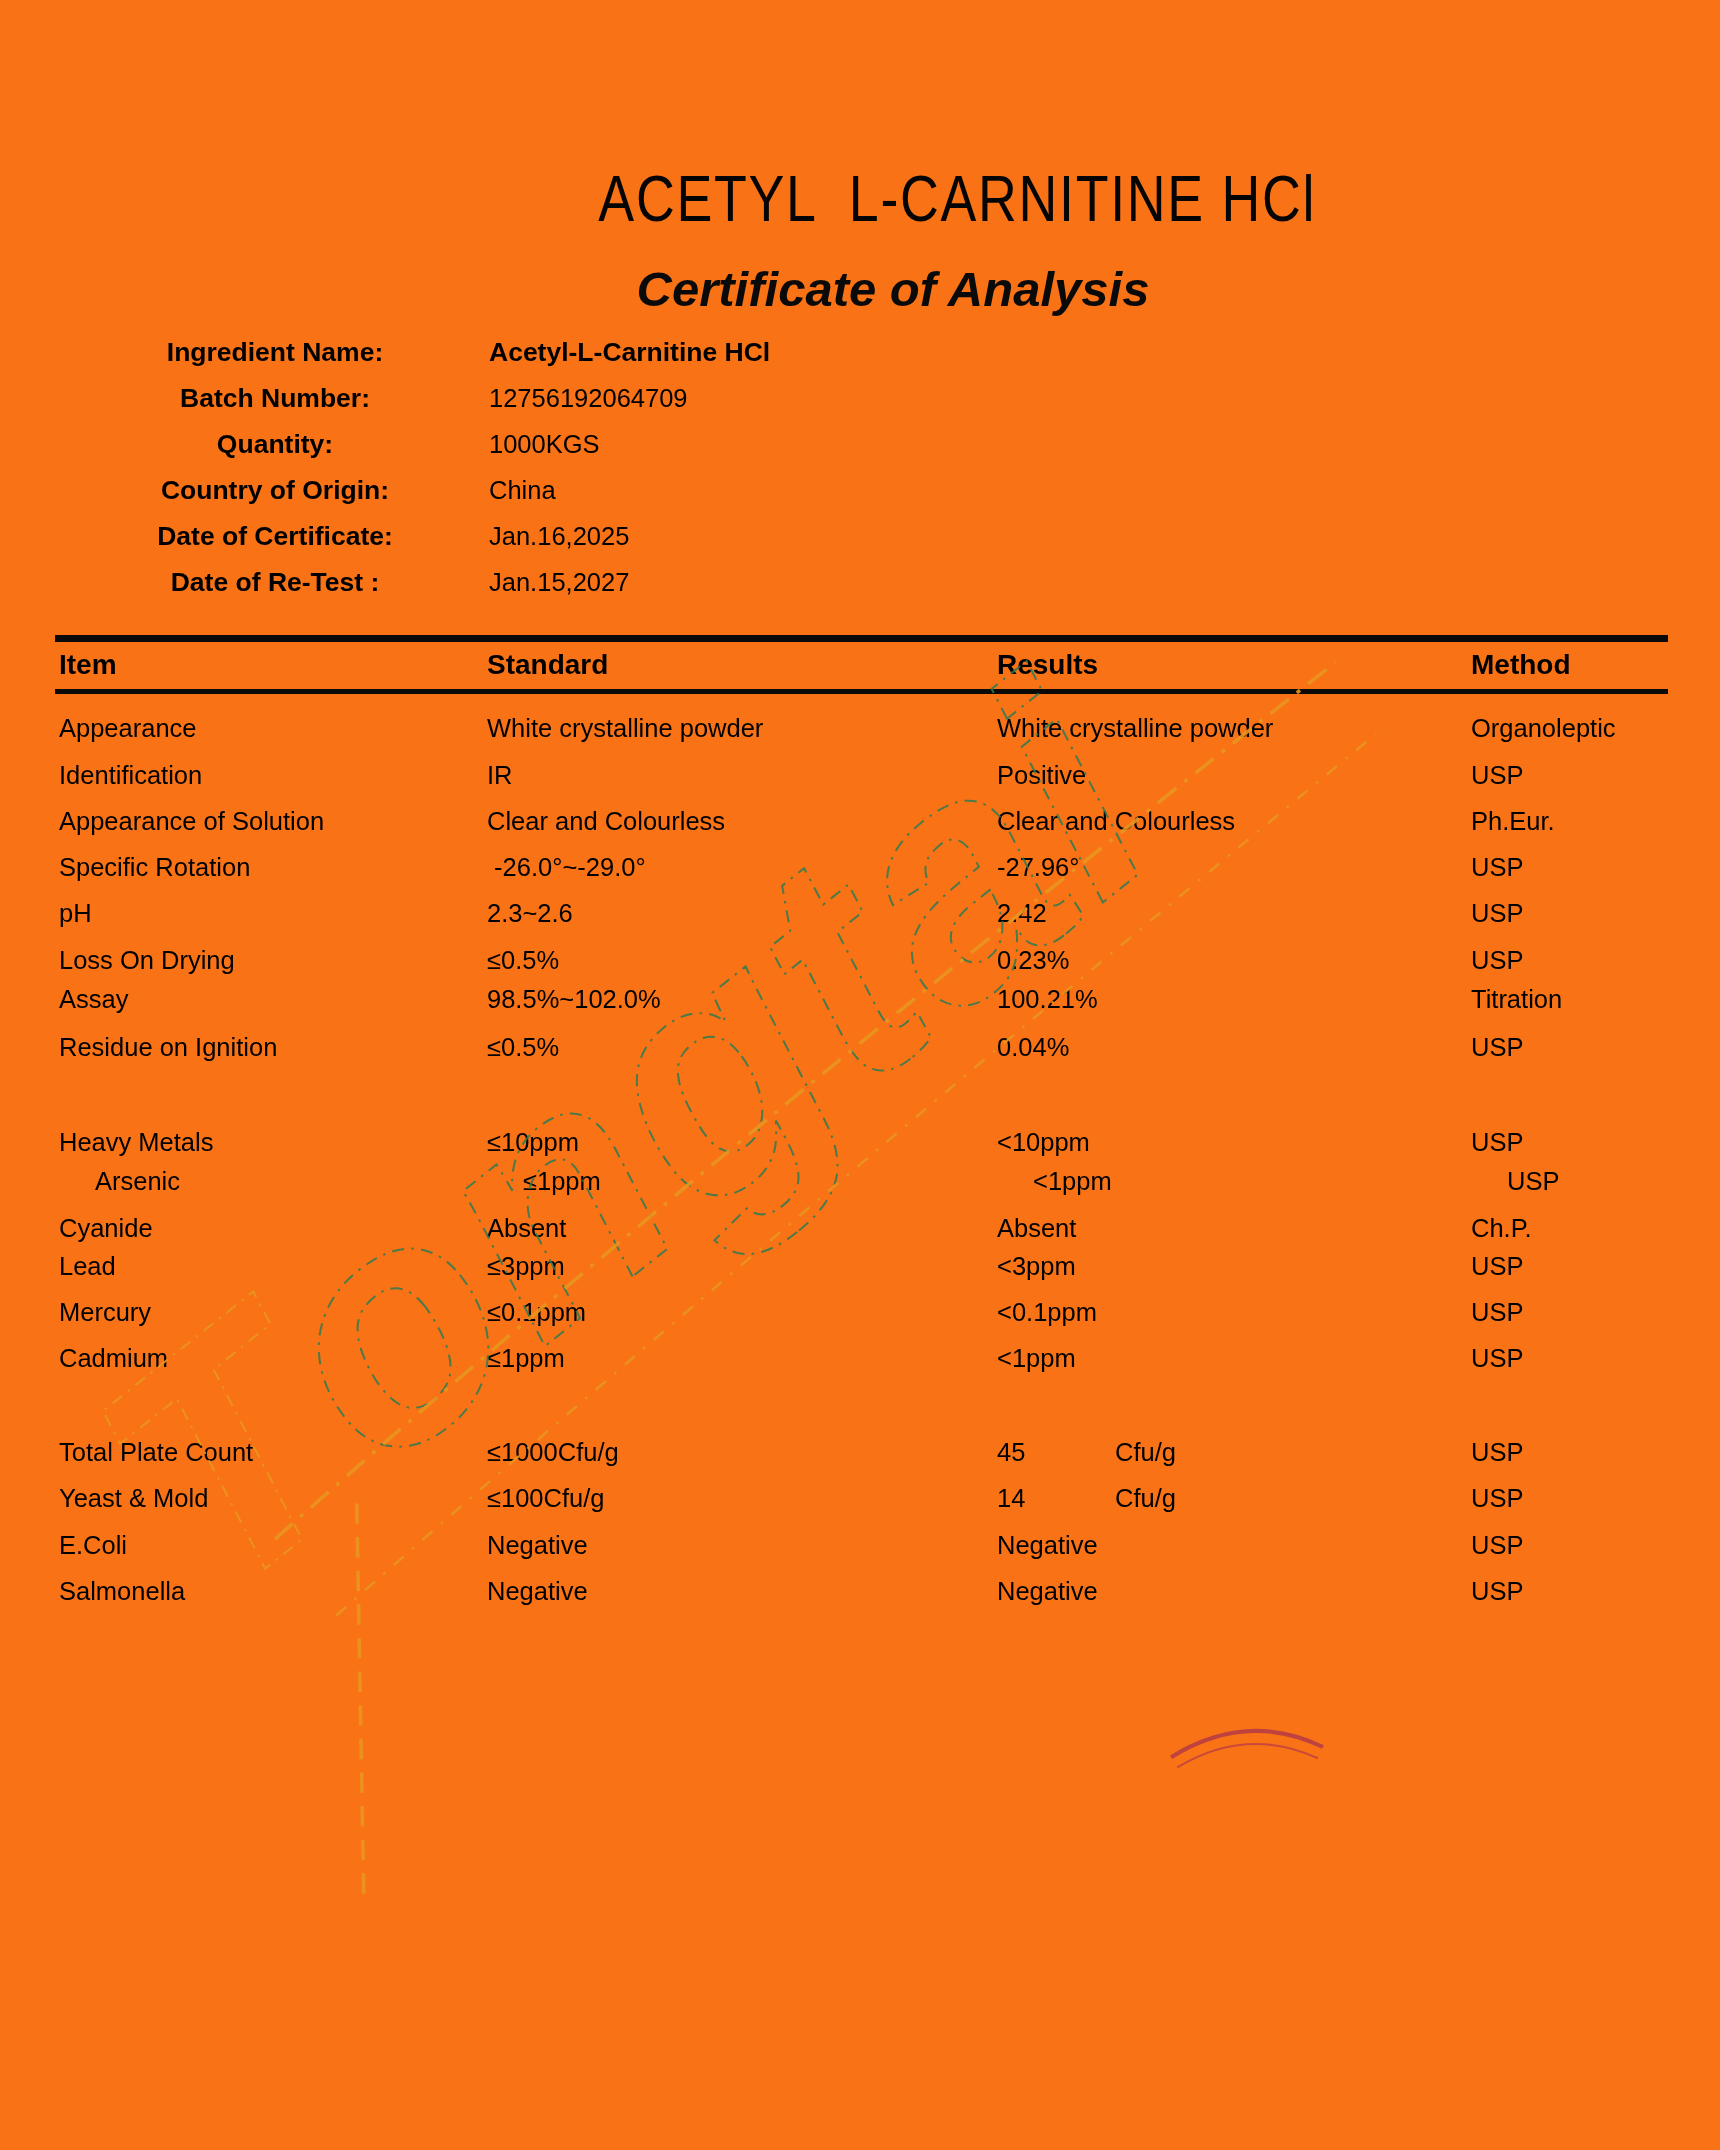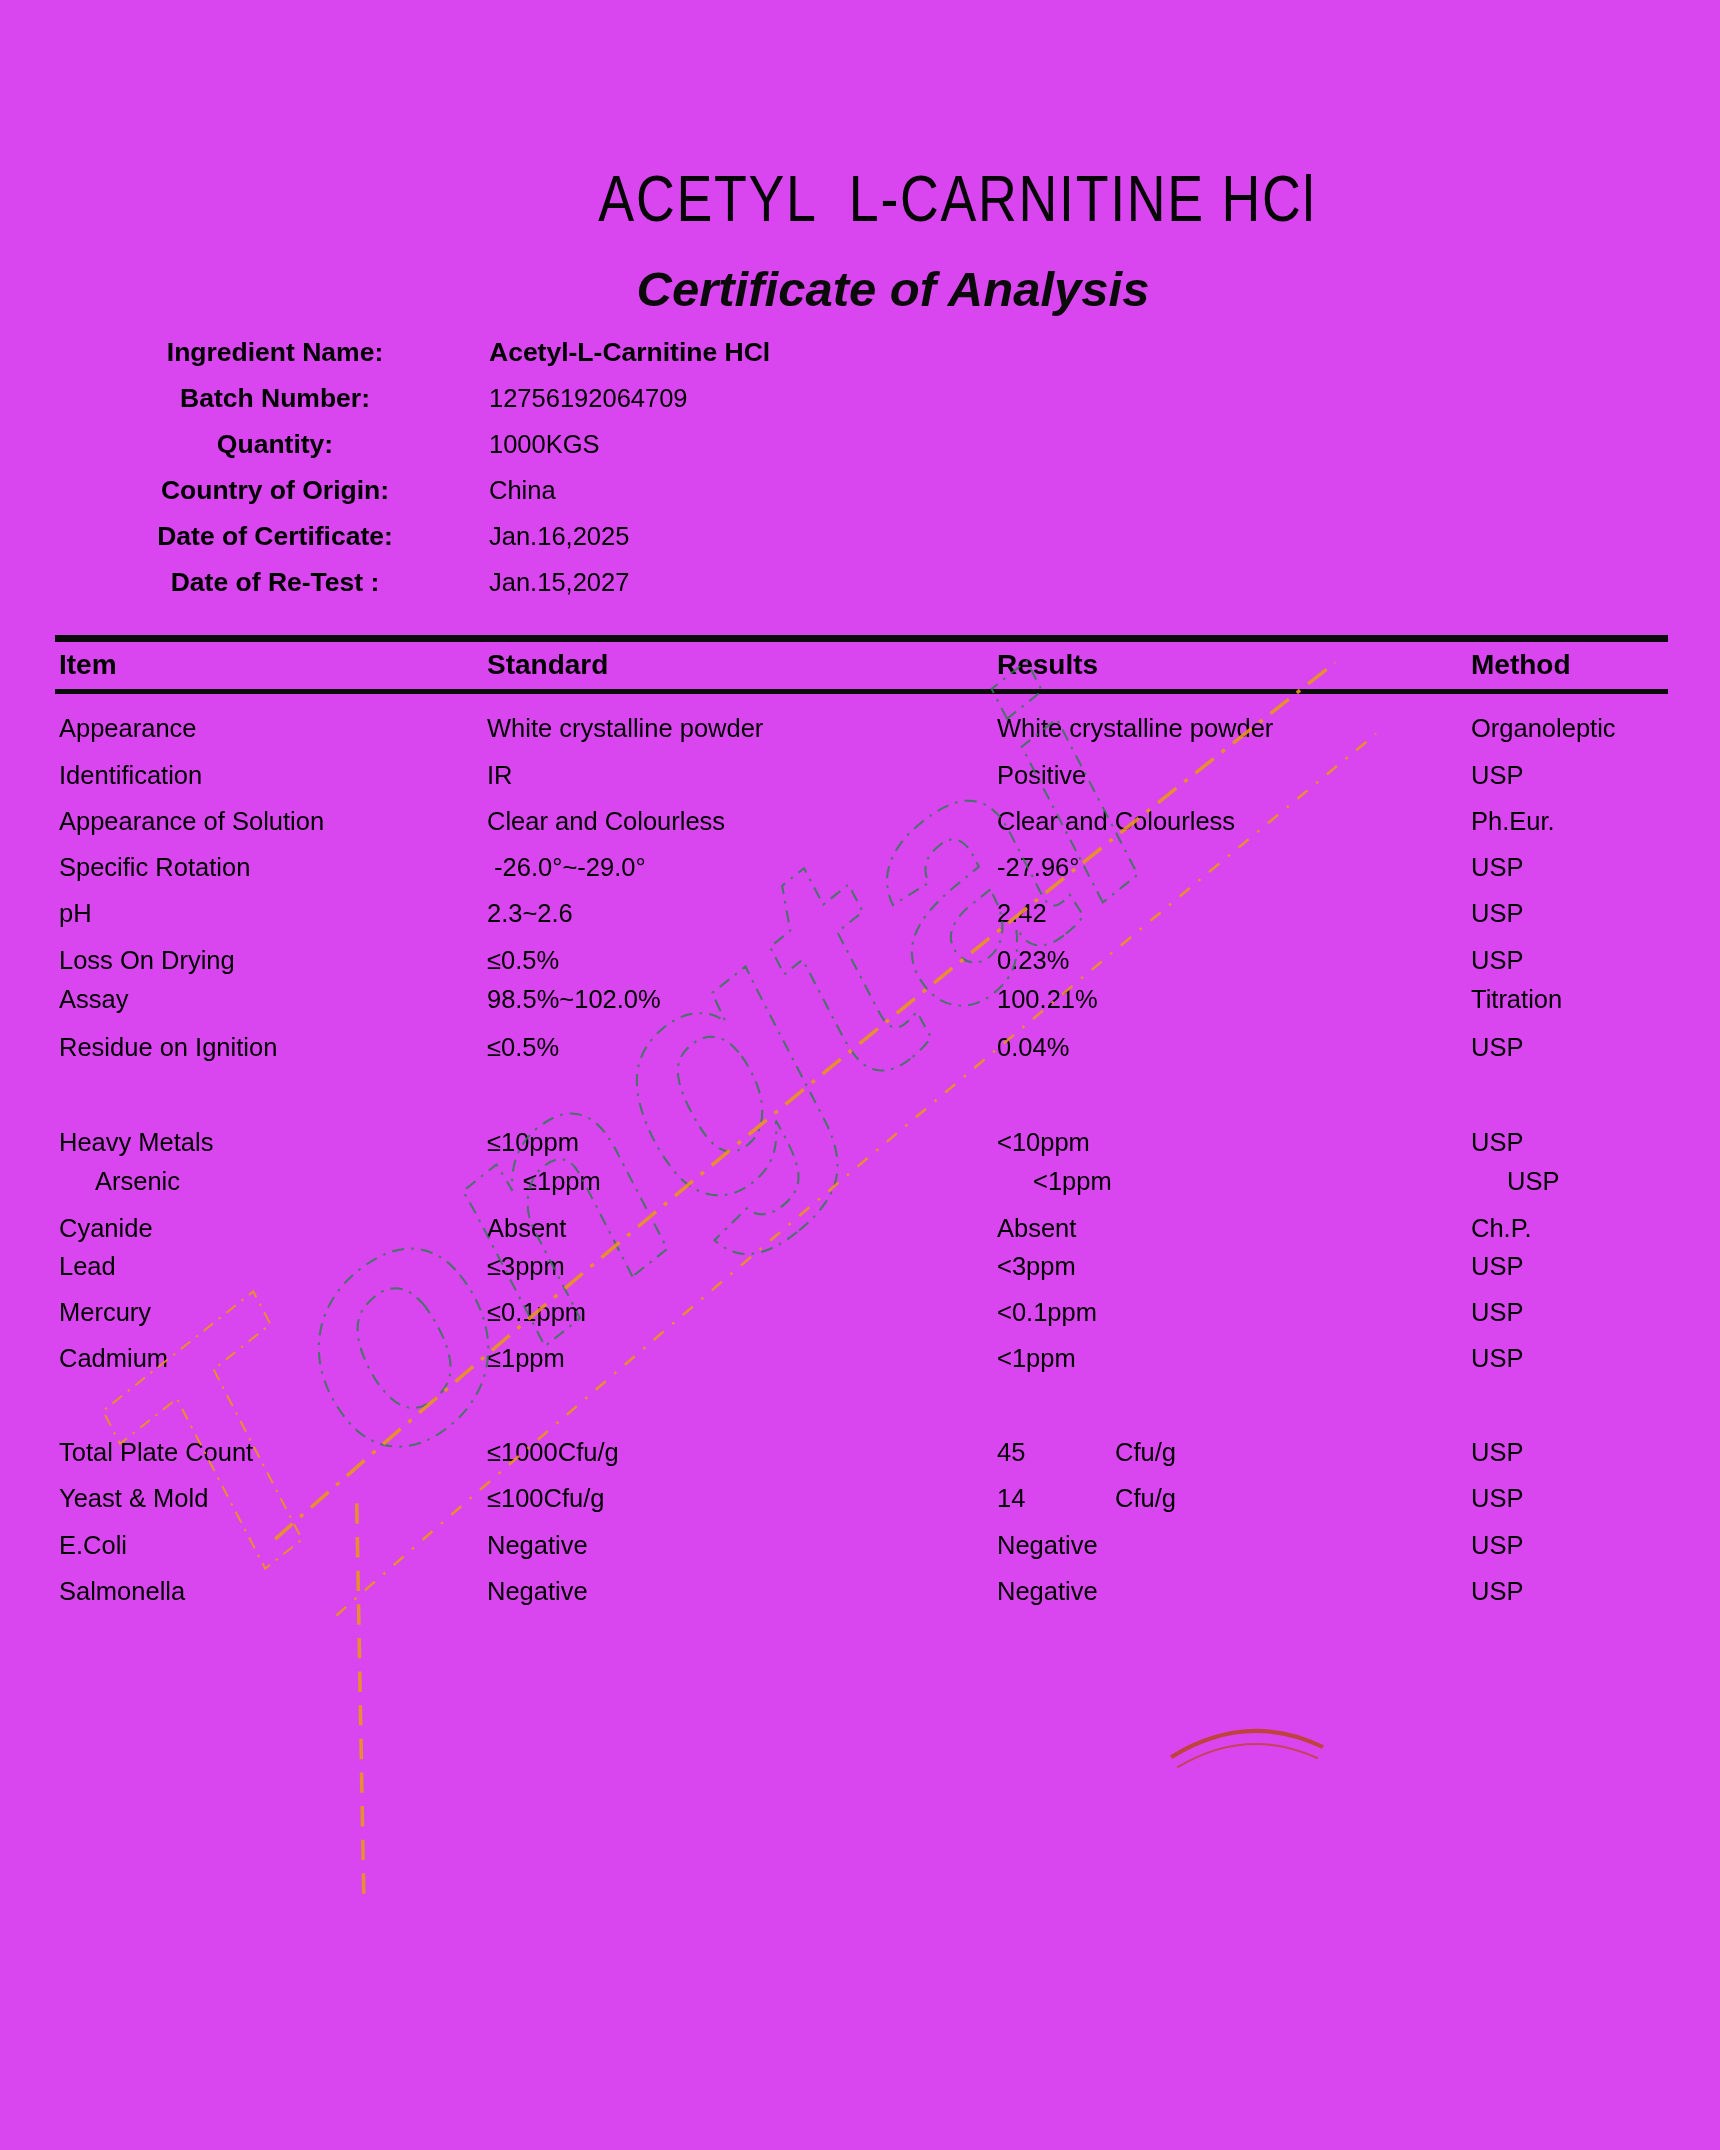--- a/index.html
+++ b/index.html
@@ -1,21 +1,21 @@
 <!DOCTYPE html>
 <html style="font-size:8.2px"><head>
 <meta charset="utf-8">
 <style>
   html,body { margin:0; padding:0; }
   body {
     width:1720px; height:2151px; position:relative; background:#ffffff;
     font-family:"Liberation Sans", sans-serif; color:#000;
     overflow:hidden;
   }
-  .page { position:absolute; inset:0; background:#d946ef; }
+  .page { position:absolute; inset:0; background:#f97316; }
 
   
   .title-wrap { position:absolute; top:162px; left:0; width:1720px; text-align:center; }
   .title-inner {
     display:inline-block; position:relative; left:97px;
     font-size:64px; font-weight:400; letter-spacing:2px; white-space:pre;
     transform:scaleX(0.84); transform-origin:center;
     color:#050505;
   }
   .subtitle-wrap { position:absolute; top:261px; left:0; width:1700px; text-align:center; }

